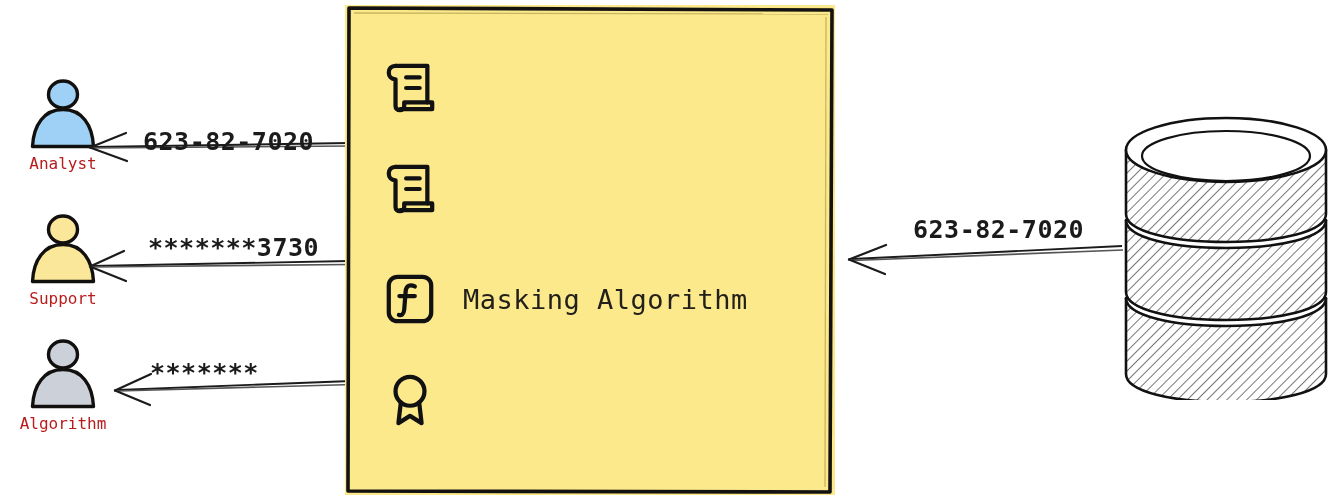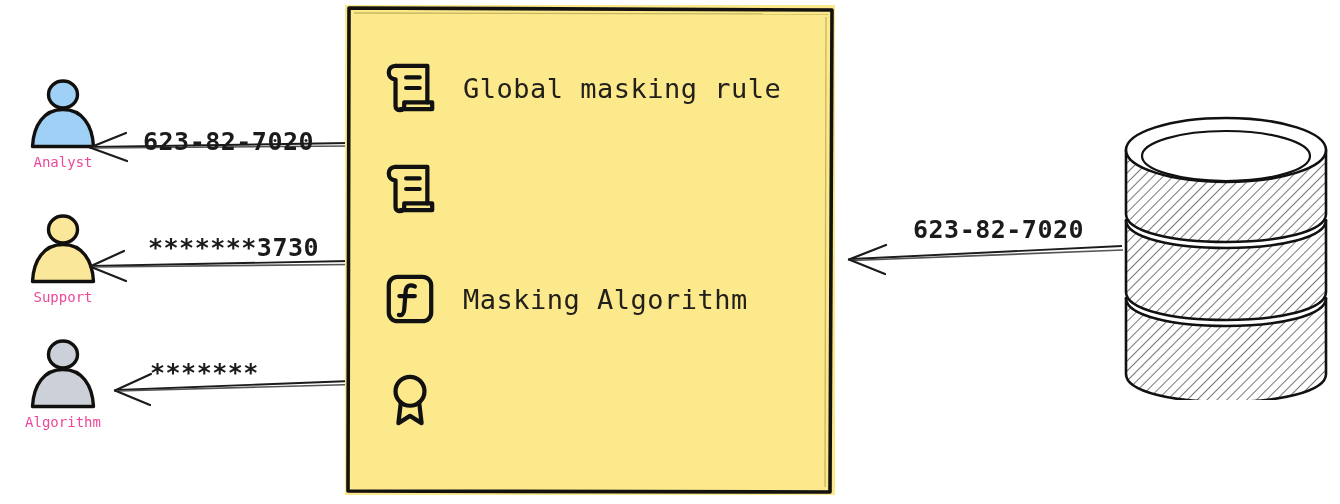--- a/index.html
+++ b/index.html
@@ -23,22 +23,22 @@
     text-align: center;
   }
   .actor-figure {
     width: 74px;
     height: 78px;
     margin: 0 auto;
     display: block;
   }
   .actor-label {
     font-family: "DejaVu Sans Mono", "Liberation Mono", monospace;
-    font-size: 14px;
-    color: #ec4899;
+    font-size: 16px;
+    color: #b91c1c;
     letter-spacing: 0px;
     margin-top: -2px;
     white-space: nowrap;
   }
 
   #actor-analyst   { top: 78px; }
   #actor-support   { top: 213px; }
   #actor-developer { top: 338px; }
 
   
@@ -167,21 +167,20 @@
   <path d="M481 12 L480 482" fill="none" stroke="#9c8c3a" stroke-width="1.3" opacity="0.55"></path>
 </svg>
 
 <div class="policy-item" id="policy-item-0" style="left:383px;">
   <svg class="policy-icon" viewBox="0 0 56 58">
     <path d="M13 6 L46 6 L46 44 L51 44 L51 51 L18 51" fill="none" stroke="#111" stroke-width="4.4" stroke-linecap="round" stroke-linejoin="round"></path>
     <path d="M13 6 C8.5 6 6 9 6 13 C6 17 8.5 20 13 20 L13 44 L13 48 C13 50.5 15 52 17.5 52 C20 52 22 50.5 22 48 L22 44 L46 44" fill="none" stroke="#111" stroke-width="4.4" stroke-linecap="round" stroke-linejoin="round"></path>
     <path d="M24 18 L38 18" fill="none" stroke="#111" stroke-width="4.4" stroke-linecap="round"></path>
     <path d="M24 29 L38 29" fill="none" stroke="#111" stroke-width="4.4" stroke-linecap="round"></path>
   </svg>
-  <div class="policy-label">Global masking rule</div>
 </div>
 
 <div class="policy-item" id="policy-item-1" style="left:383px;">
   <svg class="policy-icon" viewBox="0 0 56 58">
     <path d="M13 6 L46 6 L46 44 L51 44 L51 51 L18 51" fill="none" stroke="#111" stroke-width="4.4" stroke-linecap="round" stroke-linejoin="round"></path>
     <path d="M13 6 C8.5 6 6 9 6 13 C6 17 8.5 20 13 20 L13 44 L13 48 C13 50.5 15 52 17.5 52 C20 52 22 50.5 22 48 L22 44 L46 44" fill="none" stroke="#111" stroke-width="4.4" stroke-linecap="round" stroke-linejoin="round"></path>
     <path d="M24 18 L38 18" fill="none" stroke="#111" stroke-width="4.4" stroke-linecap="round"></path>
     <path d="M24 29 L38 29" fill="none" stroke="#111" stroke-width="4.4" stroke-linecap="round"></path>
   </svg>
 </div>

